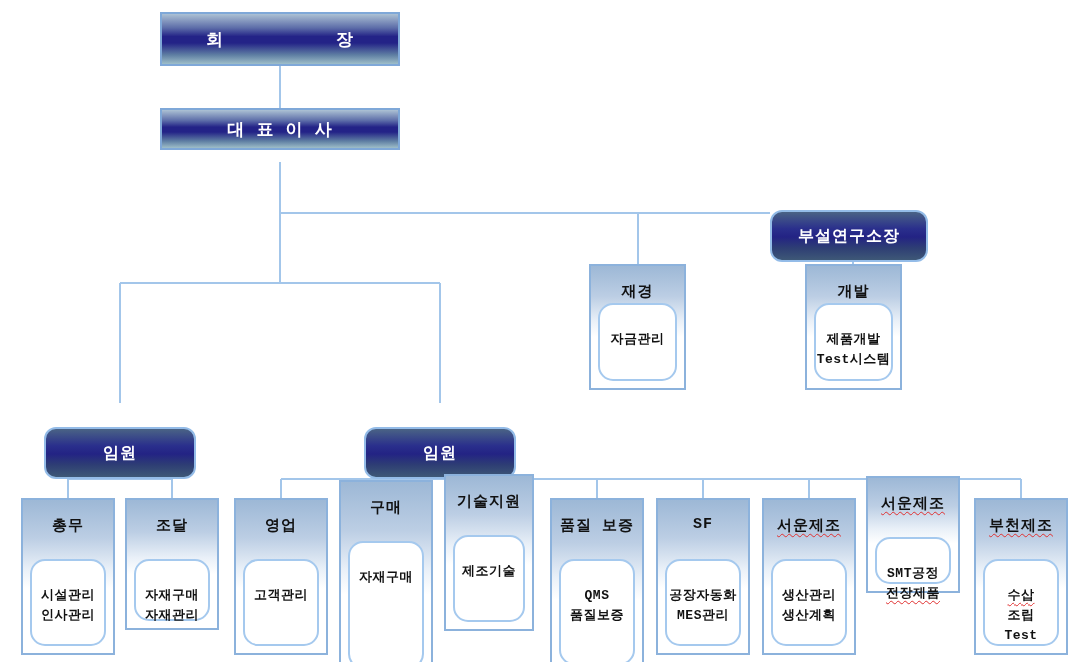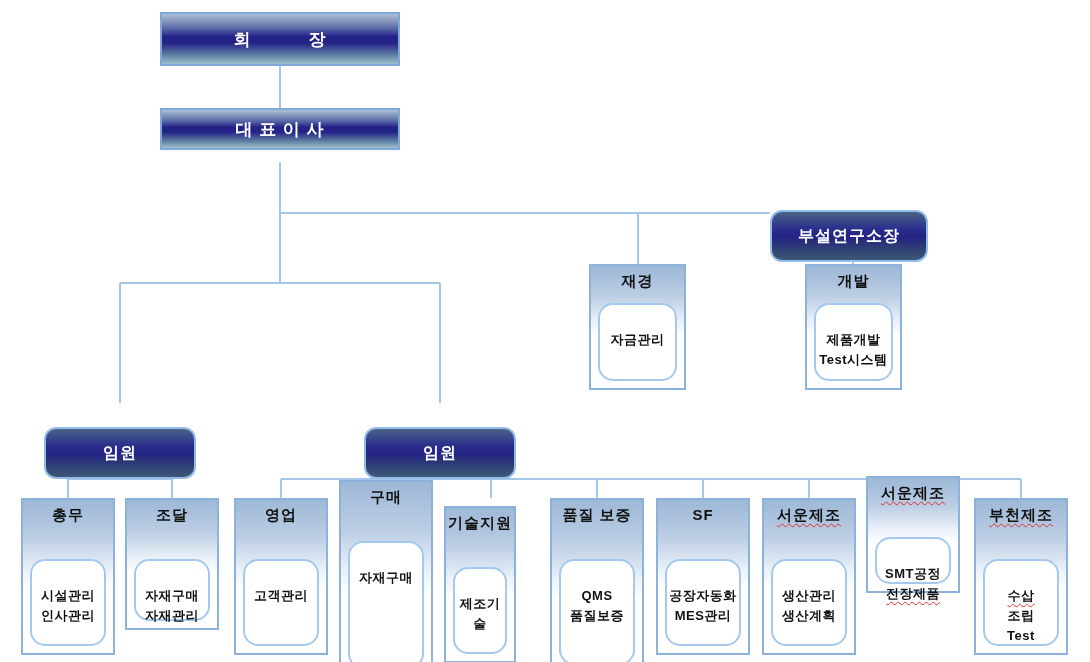--- a/index.html
+++ b/index.html
@@ -3,34 +3,34 @@
 <meta charset="utf-8">
 <style>
   :root{
     --connector:#A3C6EA; --banner-border:#7FA8D8; --banner-top:#ACC1D4; --banner-mid:#232387;
     --banner-bottom:#9EBEC9; --pill-border:#94BCE8; --pill-top:#4A6385; --pill-mid:#232384;
     --pill-bottom:#3E5877; --dept-border:#8CB2DC; --dept-top:#9DB8D6; --inner-border:#A5C9EE;
     --text-dark:#111111; --text-light:#FFFFFF; --squiggle:#E03030; --background:#FFFFFF;
   }
   html,body{margin:0;padding:0;background:var(--background);}
   .canvas{position:relative;width:1090px;height:662px;background:var(--background);
-    font-family:Liberation Sans, sans-serif;overflow:hidden;}
+    font-family:Liberation Mono, monospace;overflow:hidden;}
   svg.connectors{position:absolute;left:0;top:0;z-index:0;}
   svg.connectors path{stroke:var(--connector);stroke-width:2;fill:none;}
   .node{position:absolute;z-index:1;display:flex;align-items:center;justify-content:center;
     box-sizing:border-box;color:var(--text-light);font-weight:bold;}
   .banner{border:2px solid var(--banner-border);font-size:17px;letter-spacing:1px;white-space:pre;
     background:linear-gradient(180deg,var(--banner-top) 0%,#5C6CA8 28%,var(--banner-mid) 45%,
       var(--banner-mid) 58%,#5F7FA3 82%,var(--banner-bottom) 100%);}
   .pill{border:2px solid var(--pill-border);border-radius:12px;font-size:16px;letter-spacing:1px;
     background:linear-gradient(180deg,var(--pill-top) 0%,#2A2F8C 35%,var(--pill-mid) 52%,
       #2E3E74 75%,var(--pill-bottom) 100%);margin-top:24px;}
   .dept{position:absolute;z-index:1;box-sizing:border-box;border:2px solid var(--dept-border);
     background:linear-gradient(180deg,var(--dept-top) 0%,#BCCEE4 25%,#E9F0F8 45%,#FFFFFF 58%,#FFFFFF 100%);}
-  .dept-header{padding-top:6px;text-align:center;font-size:15px;font-weight:bold;
+  .dept-header{padding-top:16px;text-align:center;font-size:15px;font-weight:bold;
     color:var(--text-dark);letter-spacing:1px;}
   .dept-inner{position:absolute;left:7px;right:7px;bottom:7px;box-sizing:border-box;
     background:#FFFFFF;border:2px solid var(--inner-border);border-radius:15px;
     text-align:center;padding-top:25px;}
   .inner-mid{top:37px;}
   .inner-bottom{top:59px;}
   .inner-line{font-size:13px;font-weight:bold;color:var(--text-dark);line-height:20px;letter-spacing:0.5px;}
   .squiggle{text-decoration:underline;text-decoration-style:wavy;
     text-decoration-color:var(--squiggle);text-decoration-thickness:1px;text-underline-offset:3px;}
 </style>
@@ -134,21 +134,21 @@
 
   <div class="dept" style="left:339px;top:480px;width:94px;height:198px">
     <div class="dept-header">
       <span>구매</span>
     </div>
     <div class="dept-inner inner-bottom">
         <div class="inner-line">자재구매</div>
       </div>
   </div>
 
-  <div class="dept" style="left:444px;top:506px;width:72px;height:157px">
+  <div class="dept" style="left:444px;top:474px;width:90px;height:157px">
     <div class="dept-header">
       <span>기술지원</span>
     </div>
     <div class="dept-inner inner-bottom">
         <div class="inner-line">제조기술</div>
       </div>
   </div>
 
   <div class="dept" style="left:550px;top:498px;width:94px;height:176px">
     <div class="dept-header">

